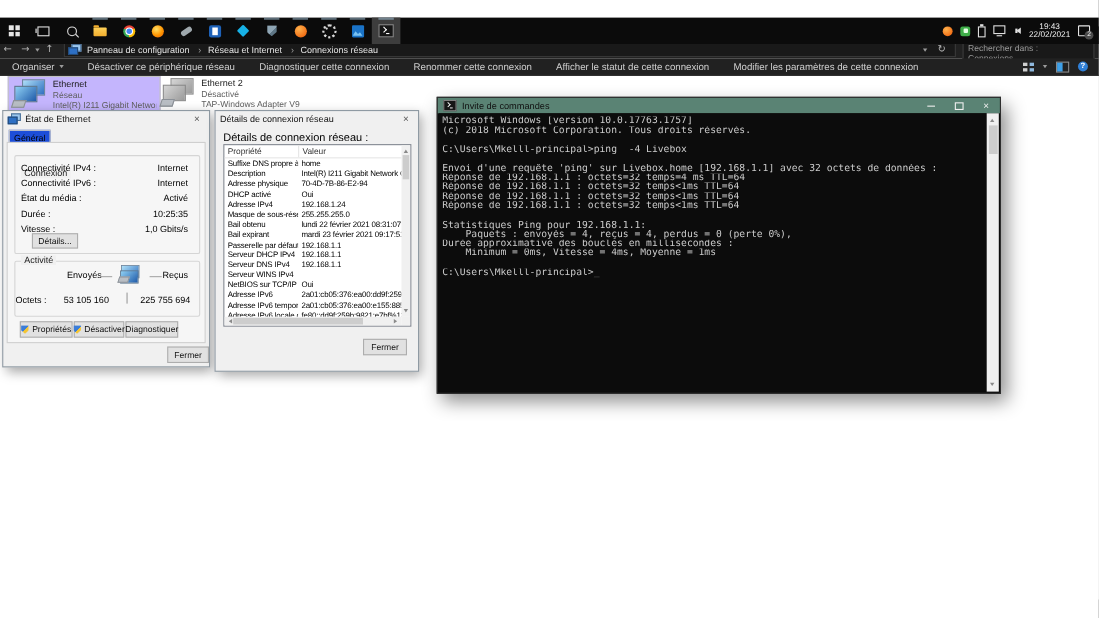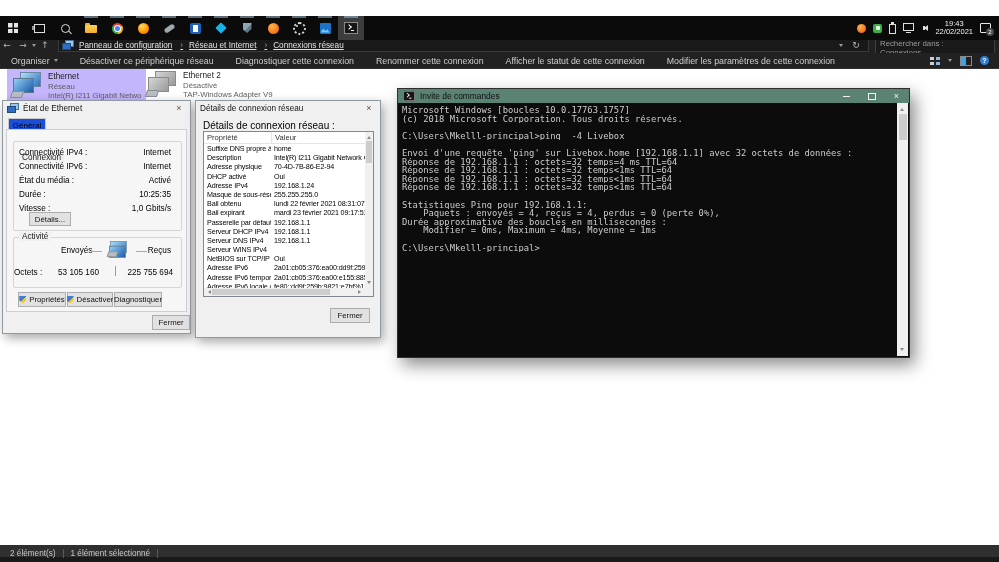--- a/index.html
+++ b/index.html
@@ -58,21 +58,21 @@
   .ex-title{position:absolute;left:0;top:24px;width:999px;height:13px;background:#191919;display:flex;align-items:center;color:#d8d8d8;font-size:8.5px;z-index:10;}
   .ex-title .t-ic{margin:0 5px 0 4px;}
   .win-controls{margin-left:auto;display:flex;height:100%;}
   .wc{width:25px;display:flex;align-items:center;justify-content:center;color:#c8c8c8;font-size:9px;}
   .wc .bar{width:7px;height:1px;background:#c8c8c8;}
   .wc .box{width:6px;height:5px;border:1px solid #c8c8c8;}
   .ex-nav{position:absolute;left:0;top:37px;width:999px;height:16px;background:#212121;display:flex;align-items:center;z-index:10;gap:2px;padding:0;}
   .navg{color:#b8b8b8;font-family:"DejaVu Sans",sans-serif;font-size:9px;width:14px;text-align:center;}
   .caret-down{width:0;height:0;border-left:2.6px solid transparent;border-right:2.6px solid transparent;border-top:3px solid #9a9a9a;}
   .addressbar{flex:1;height:12px;margin:0 4px;background:#191919;border:1px solid #3a3a3a;display:flex;align-items:center;color:#e3e3e3;font-size:8.2px;padding:0 3px;gap:2px;}
-  .crumb{padding:12px 3px;white-space:nowrap;text-decoration:underline;}
+  .crumb{padding:12px 3px;white-space:nowrap;}
   .crumb + .crumb::before{content:"›";margin-right:6px;color:#9a9a9a;}
   .ab-right{margin-left:auto;display:flex;align-items:center;gap:6px;padding-right:2px;}
   .searchbox{width:110px;height:12px;background:#191919;border:1px solid #3f3f3f;display:flex;align-items:center;color:#9a9a9a;font-size:7.8px;padding:12px 4px;margin-right:4px;gap:3px;flex-direction:column;}
   .mag{width:5px;height:5px;border:1px solid #9a9a9a;border-radius:50%;position:relative;margin-left:auto;flex:none;}
   .mag::after{content:"";position:absolute;width:3.5px;height:1px;background:#9a9a9a;right:-2.8px;bottom:-1px;transform:rotate(45deg);}
   .ex-toolbar{position:absolute;left:0;top:53px;width:999px;height:15px;background:#212121;border-bottom:1px solid #303030;display:flex;align-items:center;color:#cfcfcf;font-size:8.8px;z-index:10;}
   .tool-item{padding:0 11px;display:flex;align-items:center;gap:4px;white-space:nowrap;}
   .tool-right{margin-left:auto;display:flex;align-items:center;gap:8px;padding-right:10px;}
   .i-views{width:10px;height:8px;background:
     linear-gradient(#cfcfcf,#cfcfcf) 0 0/4px 3px no-repeat,
@@ -455,45 +455,39 @@
         <span class="wc">
             <span class="bar"></span>
           </span>
         <span class="wc">
             <span class="box"></span>
           </span>
         <span class="wc">×</span>
       </span>
     </div>
     <div class="cmd-body">
-      <div class="cline">Microsoft Windows [boucles 10.0.17763.1757]</div>
+      <div class="cline">Microsoft Windows [version 10.0.17763.1757]</div>
       <div class="cline">(c) 2018 Microsoft Corporation. Tous droits réservés.</div>
       <div class="cline"></div>
       <div class="cline">C:\Users\Mkelll-principal&gt;ping  -4 Livebox</div>
       <div class="cline"></div>
       <div class="cline">Envoi d'une requête 'ping' sur Livebox.home [192.168.1.1] avec 32 octets de données :</div>
       <div class="cline">Réponse de 192.168.1.1 : octets=32 temps=4 ms TTL=64</div>
       <div class="cline">Réponse de 192.168.1.1 : octets=32 temps&lt;1ms TTL=64</div>
       <div class="cline">Réponse de 192.168.1.1 : octets=32 temps&lt;1ms TTL=64</div>
       <div class="cline">Réponse de 192.168.1.1 : octets=32 temps&lt;1ms TTL=64</div>
       <div class="cline"></div>
       <div class="cline">Statistiques Ping pour 192.168.1.1:</div>
       <div class="cline">    Paquets : envoyés = 4, reçus = 4, perdus = 0 (perte 0%),</div>
       <div class="cline">Durée approximative des boucles en millisecondes :</div>
-      <div class="cline">    Modifier = 0ms, Maximum = 4ms, Moyenne = 1ms</div>
+      <div class="cline">    Minimum = 0ms, Vitesse = 4ms, Moyenne = 1ms</div>
       <div class="cline"></div>
       <div class="cline"><span>C:\Users\Mkelll-principal&gt;</span><span class="cursor">_</span></div>
     </div>
     <div class="cmd-scroll">
       <span class="arr up"></span>
       <span class="cmd-thumb"></span>
       <span class="arr dn"></span>
     </div>
   </div>
 
-  <div class="statusbar">
-    <span>2 élément(s)</span>
-    <span class="sb-sep"></span>
-    <span>1 élément sélectionné</span>
-    <span class="sb-sep"></span>
-  </div>
 
 </div>
 
 </body></html>

